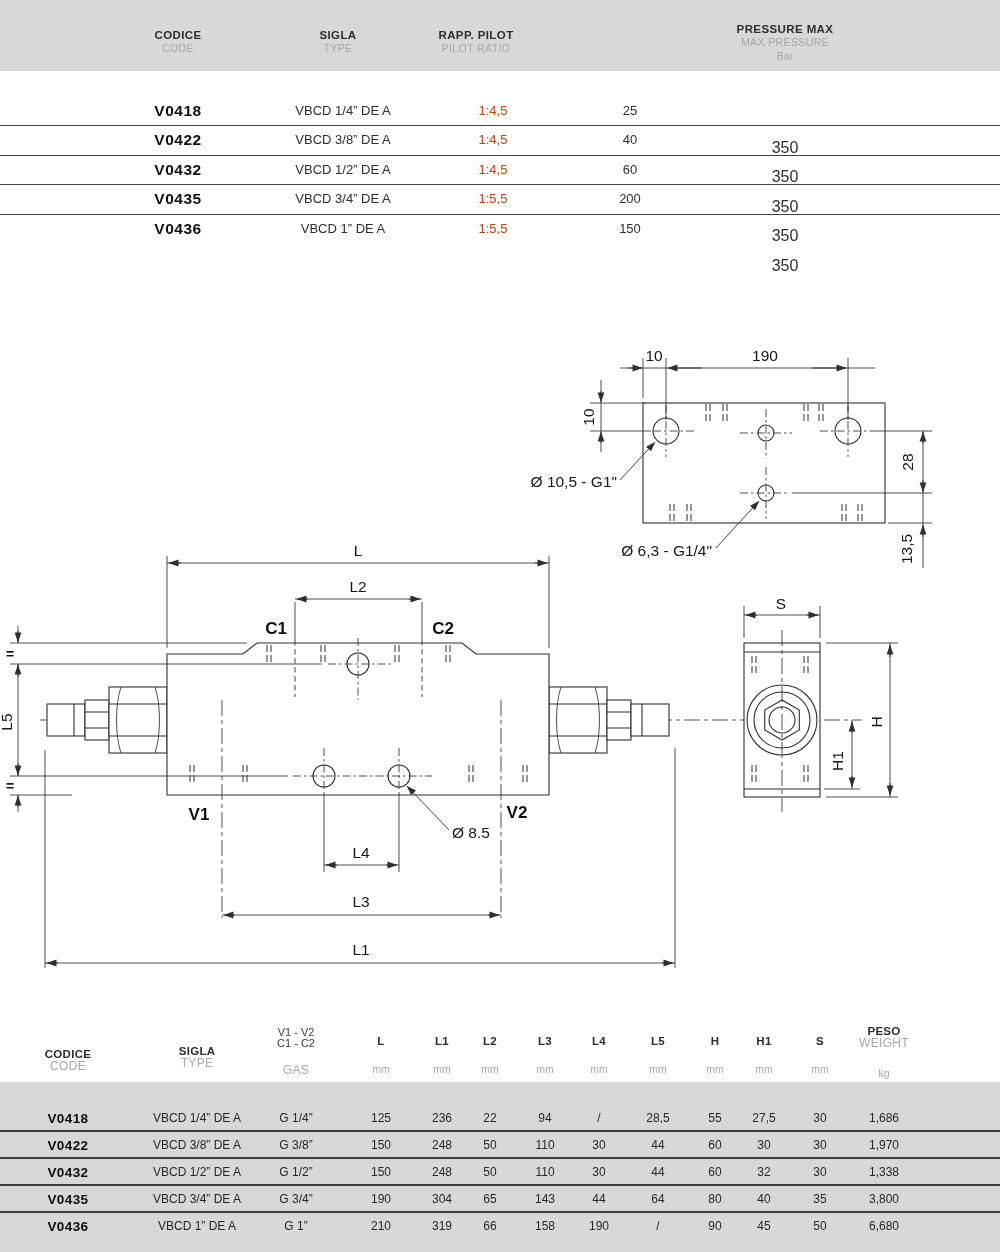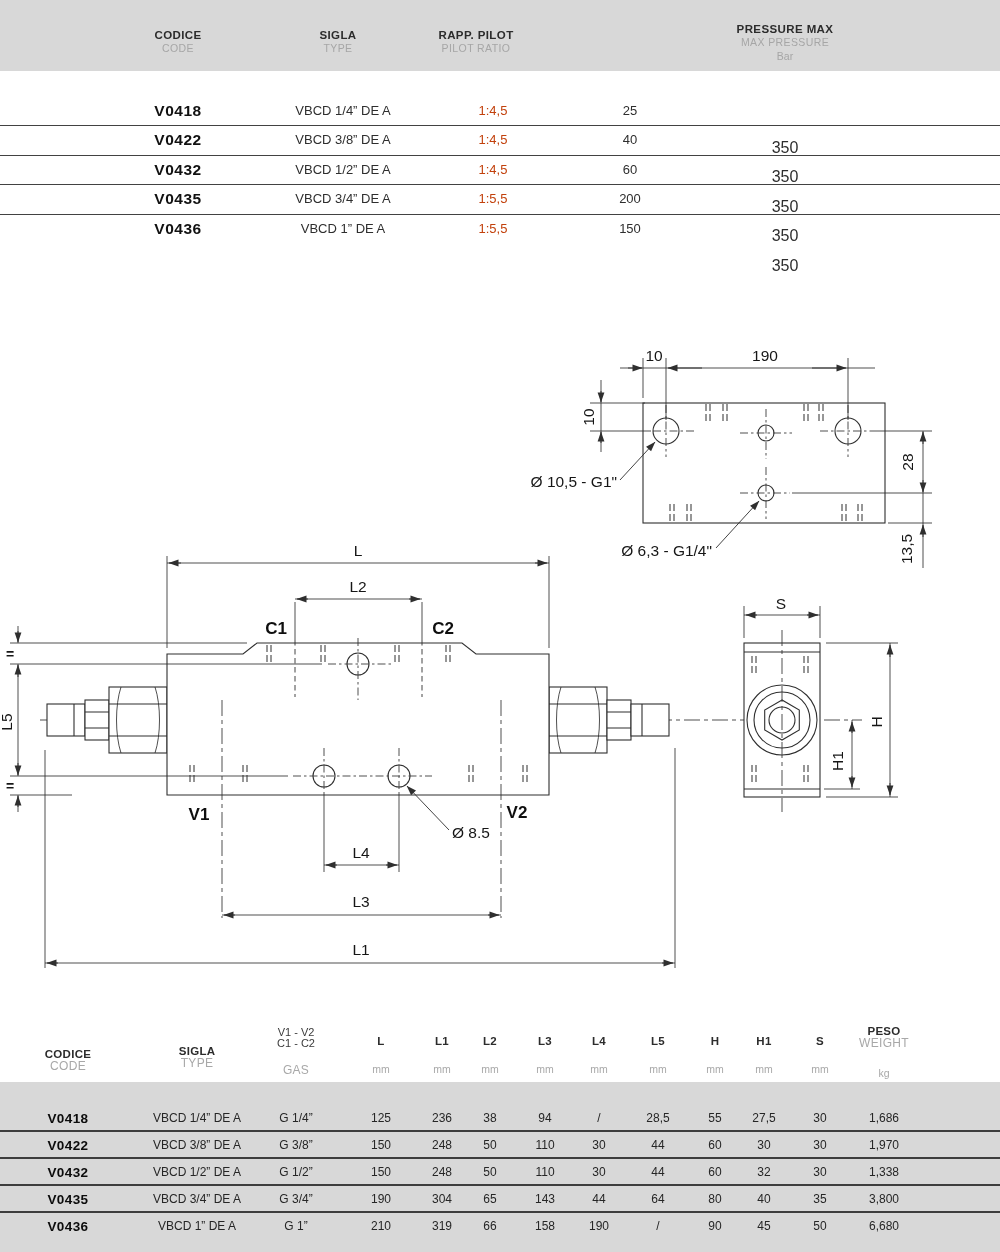--- a/index.html
+++ b/index.html
@@ -329,21 +329,21 @@
   </div>
 
   <div class="band-bottom"></div>
 
   <div class="b-row" style="top:1105px;">
     <span class="bc1 code">V0418</span>
     <span class="bc2">VBCD 1/4” DE A</span>
     <span class="bc3">G 1/4”</span>
     <span class="bc4">125</span>
     <span class="bc5">236</span>
-    <span class="bc6">38</span>
+    <span class="bc6">22</span>
     <span class="bc7">94</span>
     <span class="bc8">/</span>
     <span class="bc9">28,5</span>
     <span class="bc10">55</span>
     <span class="bc11">27,5</span>
     <span class="bc12">30</span>
     <span class="bc13">1,686</span>
   </div>
   <div class="b-line" style="top:1130px;"></div>
   <div class="b-row" style="top:1132px;">

